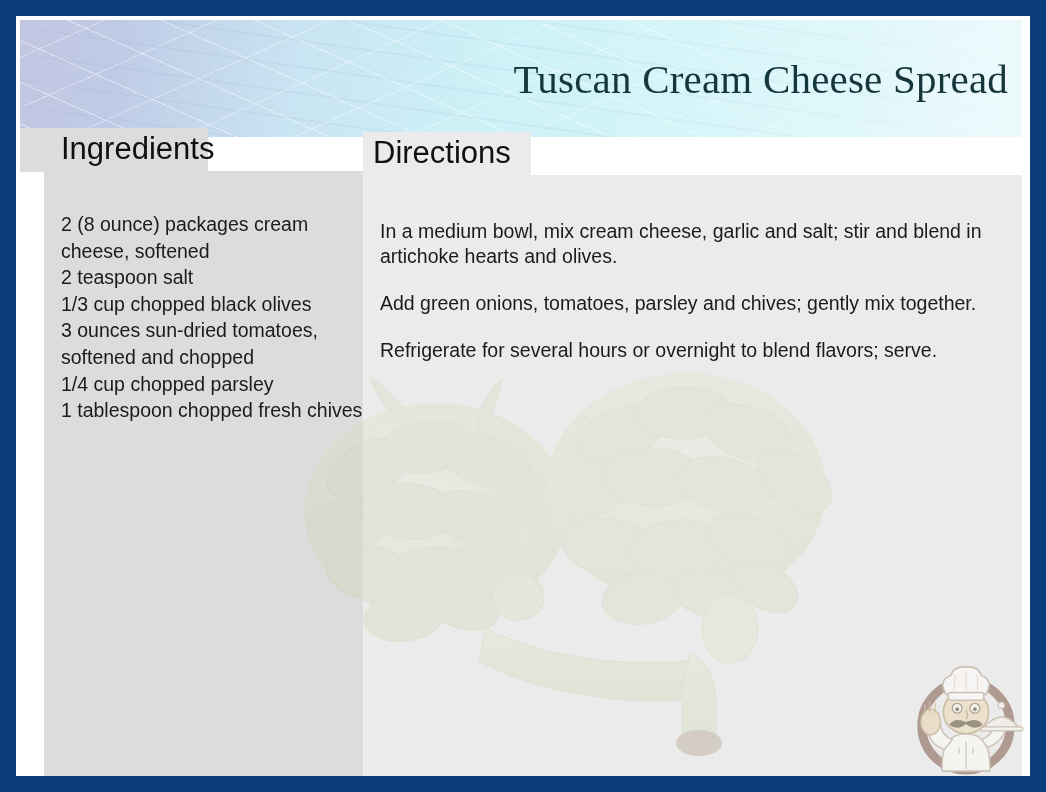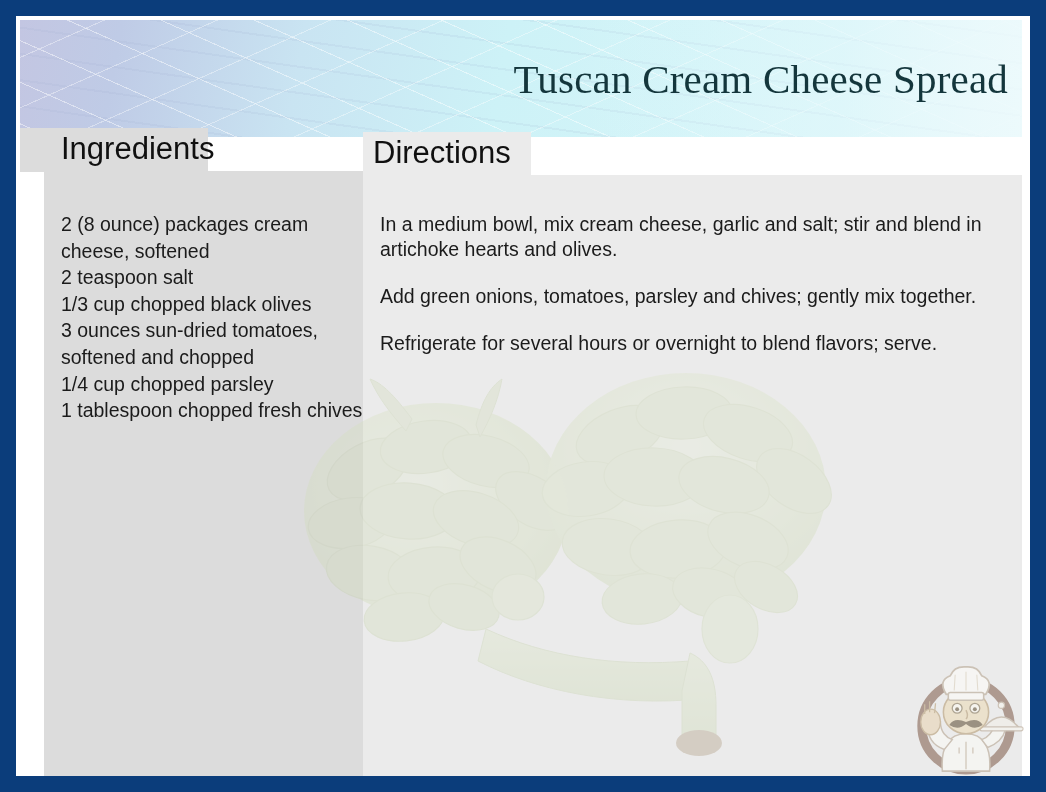--- a/index.html
+++ b/index.html
@@ -61,21 +61,21 @@
   #ingredients-list{
     position:absolute;left:17px;top:40px;right:8px;
     font-size:19.5px;line-height:26.6px;color:#1b1b1b;z-index:4;
   }
   #ingredients-list div{white-space:normal;}
 
   #directions-steps{
     position:absolute;left:17px;top:32px;right:12px;
     font-size:19.5px;line-height:25px;color:#1b1b1b;z-index:4;
   }
-  #directions-steps p{margin:5px 0 22px 0;}
+  #directions-steps p{margin:12px 0 22px 0;}
   #directions-steps p:last-child{margin-bottom:0;}
 
   
   #artichokes{
     position:absolute;left:270px;top:345px;width:600px;height:400px;
     z-index:2;pointer-events:none;opacity:.30;
   }
 
   
   #chef-logo{

